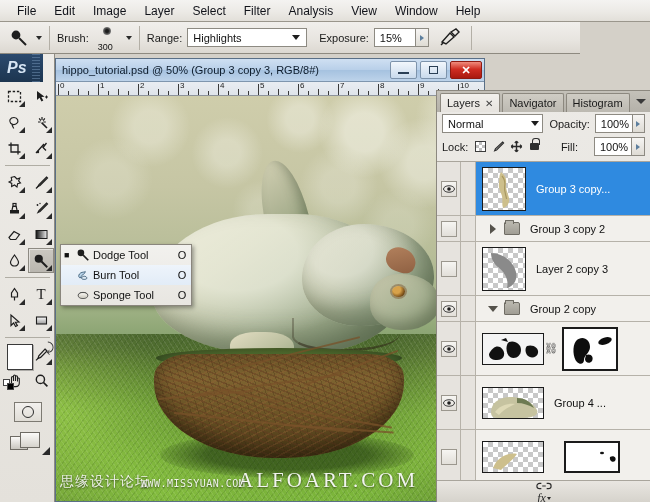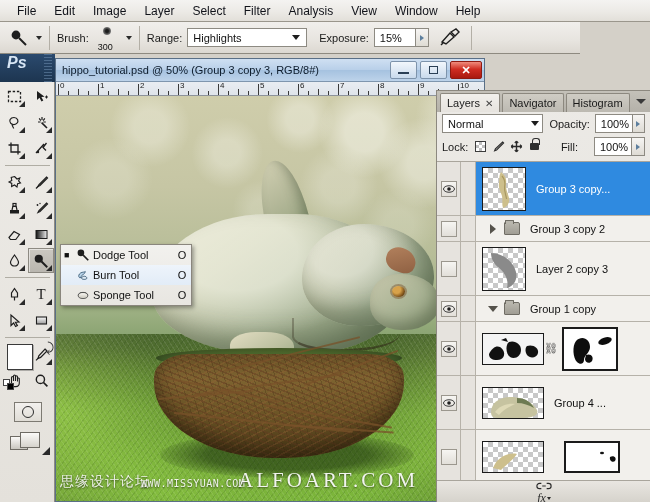--- a/index.html
+++ b/index.html
@@ -80,23 +80,23 @@
   }
   .airbrush { margin-left: 10px; width: 24px; height: 22px; }
 
   
   .toolbox {
     position: absolute; top: 54px; left: 0; width: 55px; height: 448px;
     background: linear-gradient(to bottom,#eeece8,#e4e1db);
     border-right: 1px solid #8f8b82;
   }
   .ps-logo {
-    position: absolute; top: 0; left: 0; width: 55px; height: 28px;
+    position: absolute; top: 0; left: 0; width: 43px; height: 28px;
     background: linear-gradient(to bottom,#2b4a6e,#1d3550);
-    display: flex; align-items: flex-start; padding-left: 7px;
+    display: flex; align-items: center; padding-left: 7px;
   }
   .ps-logo span { color: #d7e6f5; font-size: 16px; font-weight: bold; font-style: italic; }
   .ps-grip {
     position: absolute; top: 0; right: 3px; width: 8px; height: 28px;
     background: repeating-linear-gradient(to bottom,#6c8cae 0 1px, transparent 1px 3px);
     opacity: .55;
   }
   .tool-grid { position: absolute; top: 30px; left: 0; width: 55px; }
   .tool-row { display: flex; }
   .tool-cell {
@@ -978,21 +978,21 @@
                 <ellipse cx="7" cy="4.5" rx="6.4" ry="3.8" fill="none" stroke="#1e1e1e" stroke-width="1"></ellipse>
                 <circle cx="7" cy="4.5" r="2.1" fill="#1e1e1e"></circle>
               </svg>
           </span>
         </div>
         <div class="link-cell"></div>
         <span class="tw">
             <span class="tw-down"></span>
           </span>
         <span class="folder-ico"></span>
-        <span class="ly-name">Group 1 copy</span>
+        <span class="ly-name">Group 2 copy</span>
       </div>
 
       <div class="layer-row">
         <div class="eye-cell">
           <span class="eye-box">
             <svg width="12" height="8" viewBox="0 0 14 9">
                 <ellipse cx="7" cy="4.5" rx="6.4" ry="3.8" fill="none" stroke="#1e1e1e" stroke-width="1"></ellipse>
                 <circle cx="7" cy="4.5" r="2.1" fill="#1e1e1e"></circle>
               </svg>
           </span>

